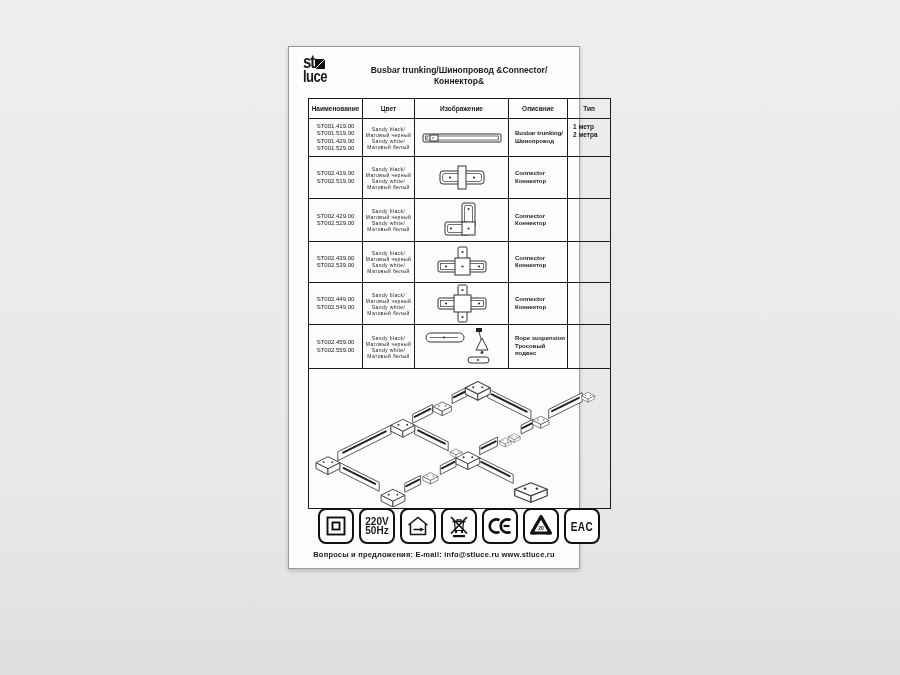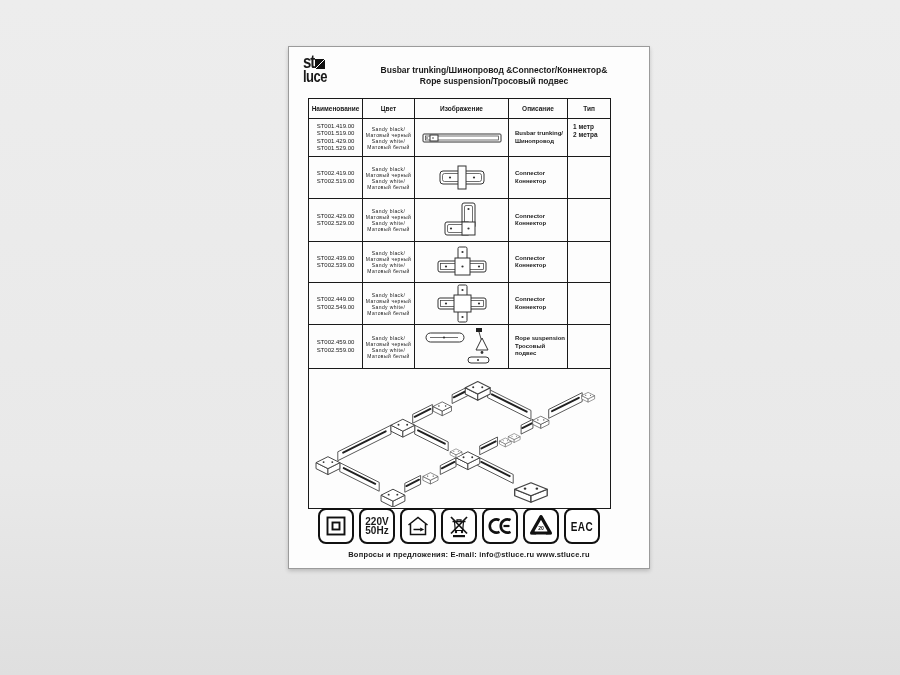--- a/index.html
+++ b/index.html
@@ -3,21 +3,21 @@
 <meta charset="utf-8">
 <style>
   * { margin:0; padding:0; box-sizing:border-box; }
   html,body { width:900px; height:675px; }
   body {
     font-family:"Liberation Sans", sans-serif;
     background:linear-gradient(180deg,#ededed 0%,#e9e9e9 70%,#dfdfdf 100%);
     position:relative; overflow:hidden; color:#1a1a1a;
   }
   .page {
-    position:absolute; left:288px; top:46px; width:362px; height:523px;
+    position:absolute; left:288px; top:46px; width:292px; height:523px;
     background:#fdfdfd; border:1px solid #9b9b9b;
     box-shadow:0 2px 4px rgba(0,0,0,.18);
   }
   
   .logo { position:absolute; left:14px; top:10px; width:42px; }
   .logo-row { display:flex; align-items:flex-end; gap:1px; }
   .logo-st { font-weight:bold; font-size:15px; line-height:12px; letter-spacing:-1px; transform:scaleY(1.25); transform-origin:bottom left; }
   .logo-sq { width:10px; height:10px; background:#111;
     background-image:linear-gradient(135deg, transparent 46%, #fff 46%, #fff 54%, transparent 54%); }
   .logo-luce { font-weight:bold; font-size:13px; line-height:13px; letter-spacing:-0.5px; transform:scaleY(1.2); transform-origin:top left; }
@@ -61,21 +61,20 @@
   <div class="logo">
     <div class="logo-row">
       <span class="logo-st">st</span>
       <span class="logo-sq"></span>
     </div>
     <div class="logo-luce">luce</div>
   </div>
 
   <div class="title">
     <div>Busbar trunking/Шинопровод &amp;Connector/Коннектор&amp;</div>
-    <div>Rope suspension/Тросовый подвес</div>
   </div>
 
   <table class="main">
     <colgroup>
         <col style="width:54px">
         <col style="width:52px">
         <col style="width:94px">
         <col style="width:59px">
         <col style="width:43px">
       </colgroup>

